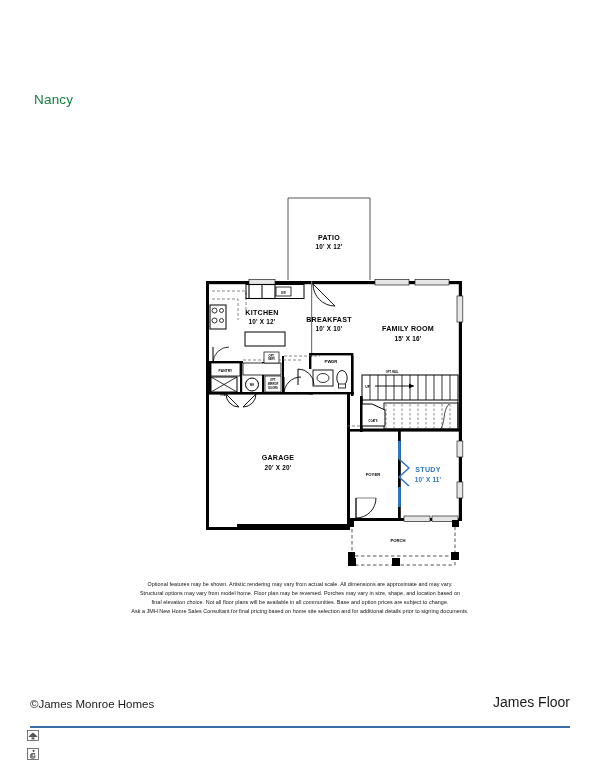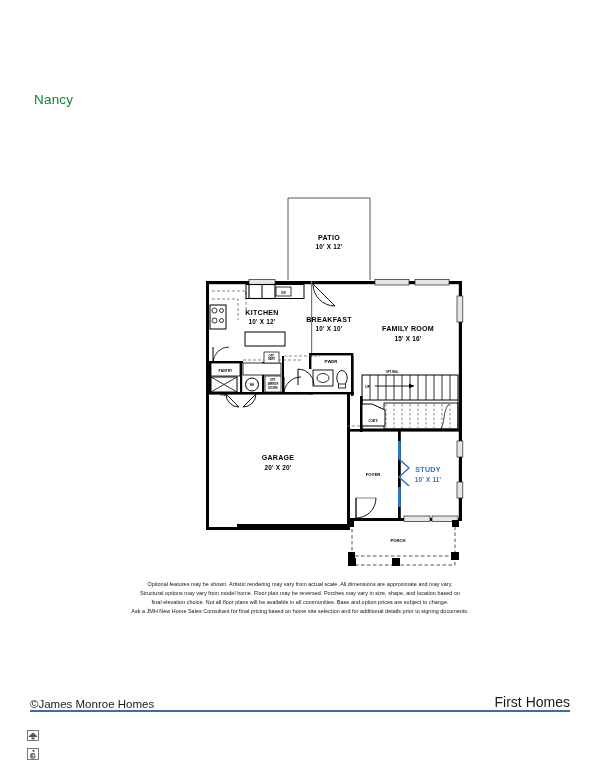--- a/index.html
+++ b/index.html
@@ -58,21 +58,21 @@
   #footer {
     position: absolute;
     left: 30px;
     top: 694px;
     width: 540px;
   }
   #footer-row {
     display: flex;
     align-items: flex-end;
     justify-content: space-between;
-    padding-bottom: 0;
+    padding-bottom: 16px;
   }
   #footer-copyright {
     font-size: 11.5px;
     color: #1a1a1a;
     white-space: nowrap;
   }
   #footer-sheet {
     font-size: 14px;
     color: #1a1a1a;
     white-space: nowrap;
@@ -353,21 +353,21 @@
 <div id="disclaimer">
   <div class="dline">Optional features may be shown. Artistic rendering may vary from actual scale. All dimensions are approximate and may vary.</div>
   <div class="dline">Structural options may vary from model home. Floor plan may be reversed. Porches may vary in size, shape, and location based on</div>
   <div class="dline">final elevation choice. Not all floor plans will be available in all communities. Base and option prices are subject to change.</div>
   <div class="dline">Ask a JMH New Home Sales Consultant for final pricing based on home site selection and for additional details prior to signing documents.</div>
 </div>
 
 <div id="footer">
   <div id="footer-row">
     <div id="footer-copyright">©James Monroe Homes</div>
-    <div id="footer-sheet">First Homes</div>
+    <div id="footer-sheet">James Floor</div>
   </div>
   <div id="footer-rule"></div>
 </div>
 
 <div id="footer-badges">
   <span class="badge-ico">
     <svg width="12" height="11" viewBox="0 0 12 11" xmlns="http://www.w3.org/2000/svg">
       <rect x="0.5" y="0.5" width="11" height="10" fill="none" stroke="#555" stroke-width="0.8"></rect>
       <path d="M1.8,6.2 L6,2.6 L10.2,6.2 L10.2,7 L1.8,7 Z" fill="#555"></path>
       <rect x="4.5" y="7.4" width="3" height="2" fill="#555"></rect>

